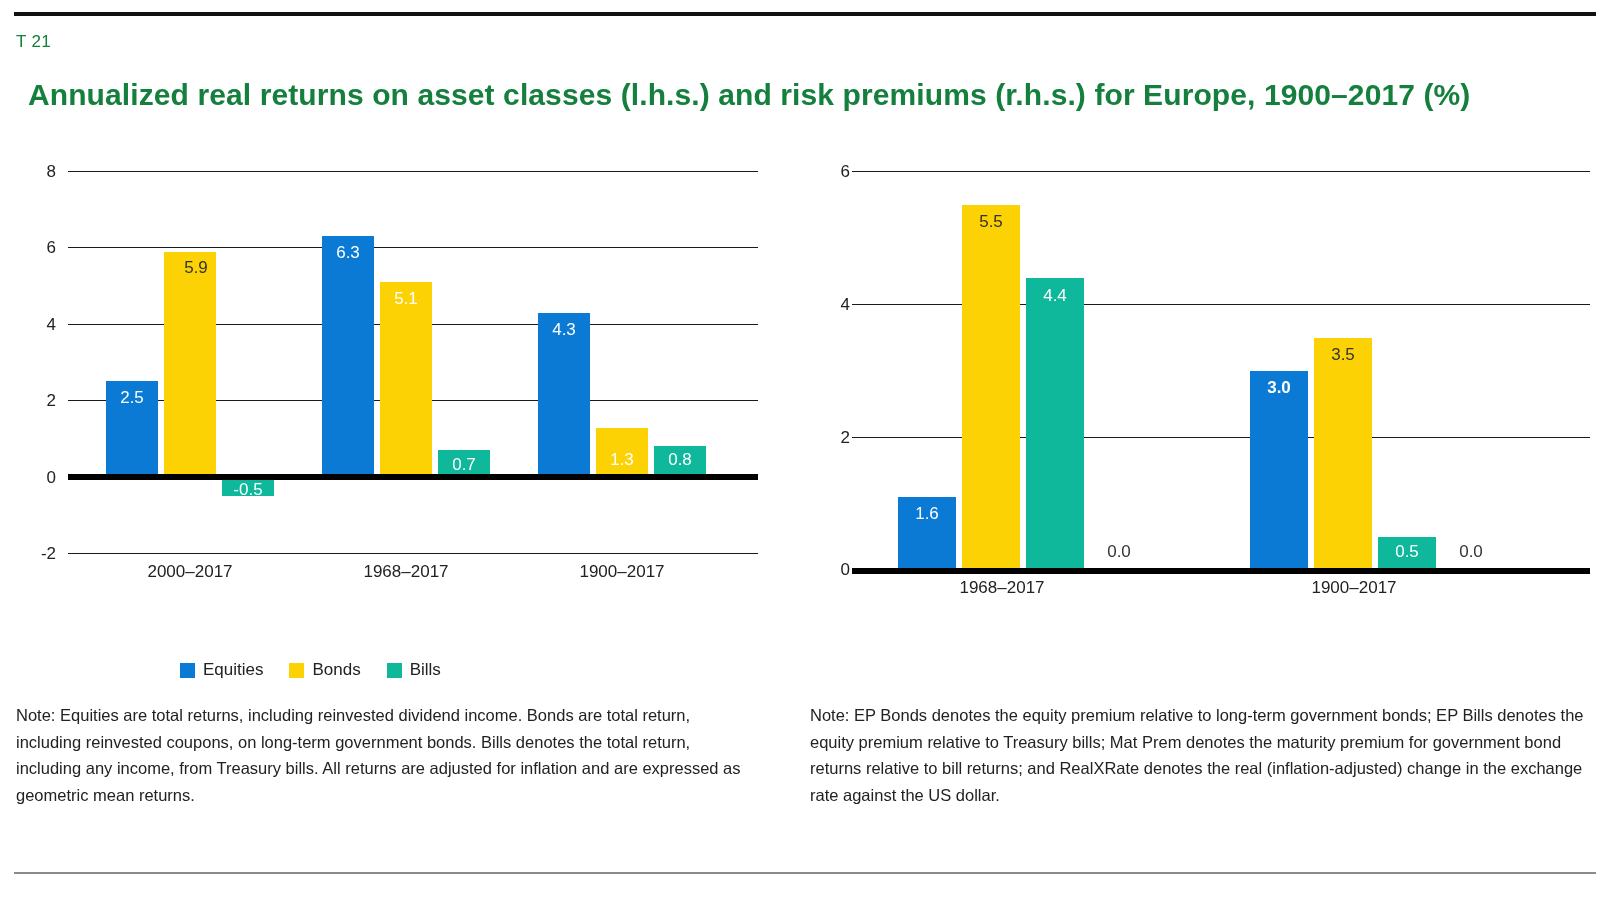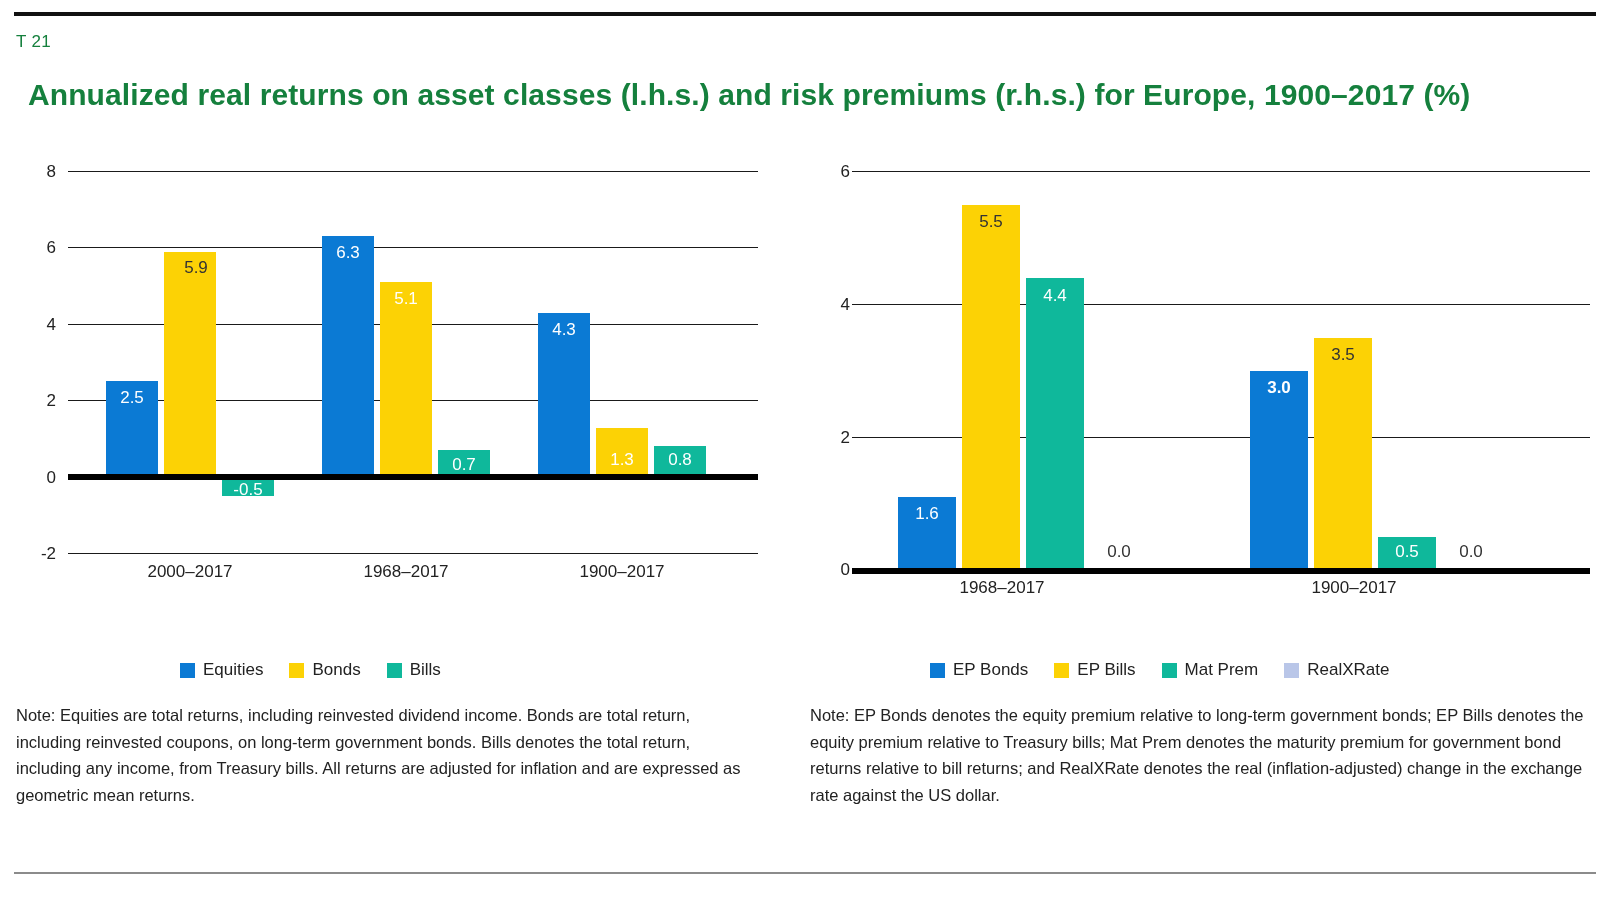--- a/index.html
+++ b/index.html
@@ -145,37 +145,19 @@
     <div class="blabel ind" style="left:504px;top:195px;width:58px;">3.5</div>
     <div class="blabel inw" style="left:568px;top:392px;width:58px;">0.5</div>
     <div class="blabel out" style="left:632px;top:392px;width:58px;">0.0</div>
 
     <div class="zeroline" style="left:42px;top:418px;width:738px;"></div>
 
     <div class="xtick" style="left:92px;top:428px;width:200px;">1968–2017</div>
     <div class="xtick" style="left:444px;top:428px;width:200px;">1900–2017</div>
   </div>
 
-  <div class="legend" id="legendR">
-    <span class="lg-item">
-      <span class="sw" style="background:#0b7ad4;"></span>
-      <span>EP Bonds</span>
-    </span>
-    <span class="lg-item">
-      <span class="sw" style="background:#fcd205;"></span>
-      <span>EP Bills</span>
-    </span>
-    <span class="lg-item">
-      <span class="sw" style="background:#0fb89b;"></span>
-      <span>Mat Prem</span>
-    </span>
-    <span class="lg-item">
-      <span class="sw" style="background:#b9c6e8;"></span>
-      <span>RealXRate</span>
-    </span>
-  </div>
 
   <div class="note" id="noteL">Note: Equities are total returns, including reinvested dividend income. Bonds are total return, including reinvested coupons, on long-term government bonds. Bills denotes the total return, including any income, from Treasury bills. All returns are adjusted for inflation and are expressed as geometric mean returns.</div>
   <div class="note" id="noteR">Note: EP Bonds denotes the equity premium relative to long-term government bonds; EP Bills denotes the equity premium relative to Treasury bills; Mat Prem denotes the maturity premium for government bond returns relative to bill returns; and RealXRate denotes the real (inflation-adjusted) change in the exchange rate against the US dollar.</div>
 
 
   <div class="rule-bottom"></div>
 </div>
 
 </body></html>

